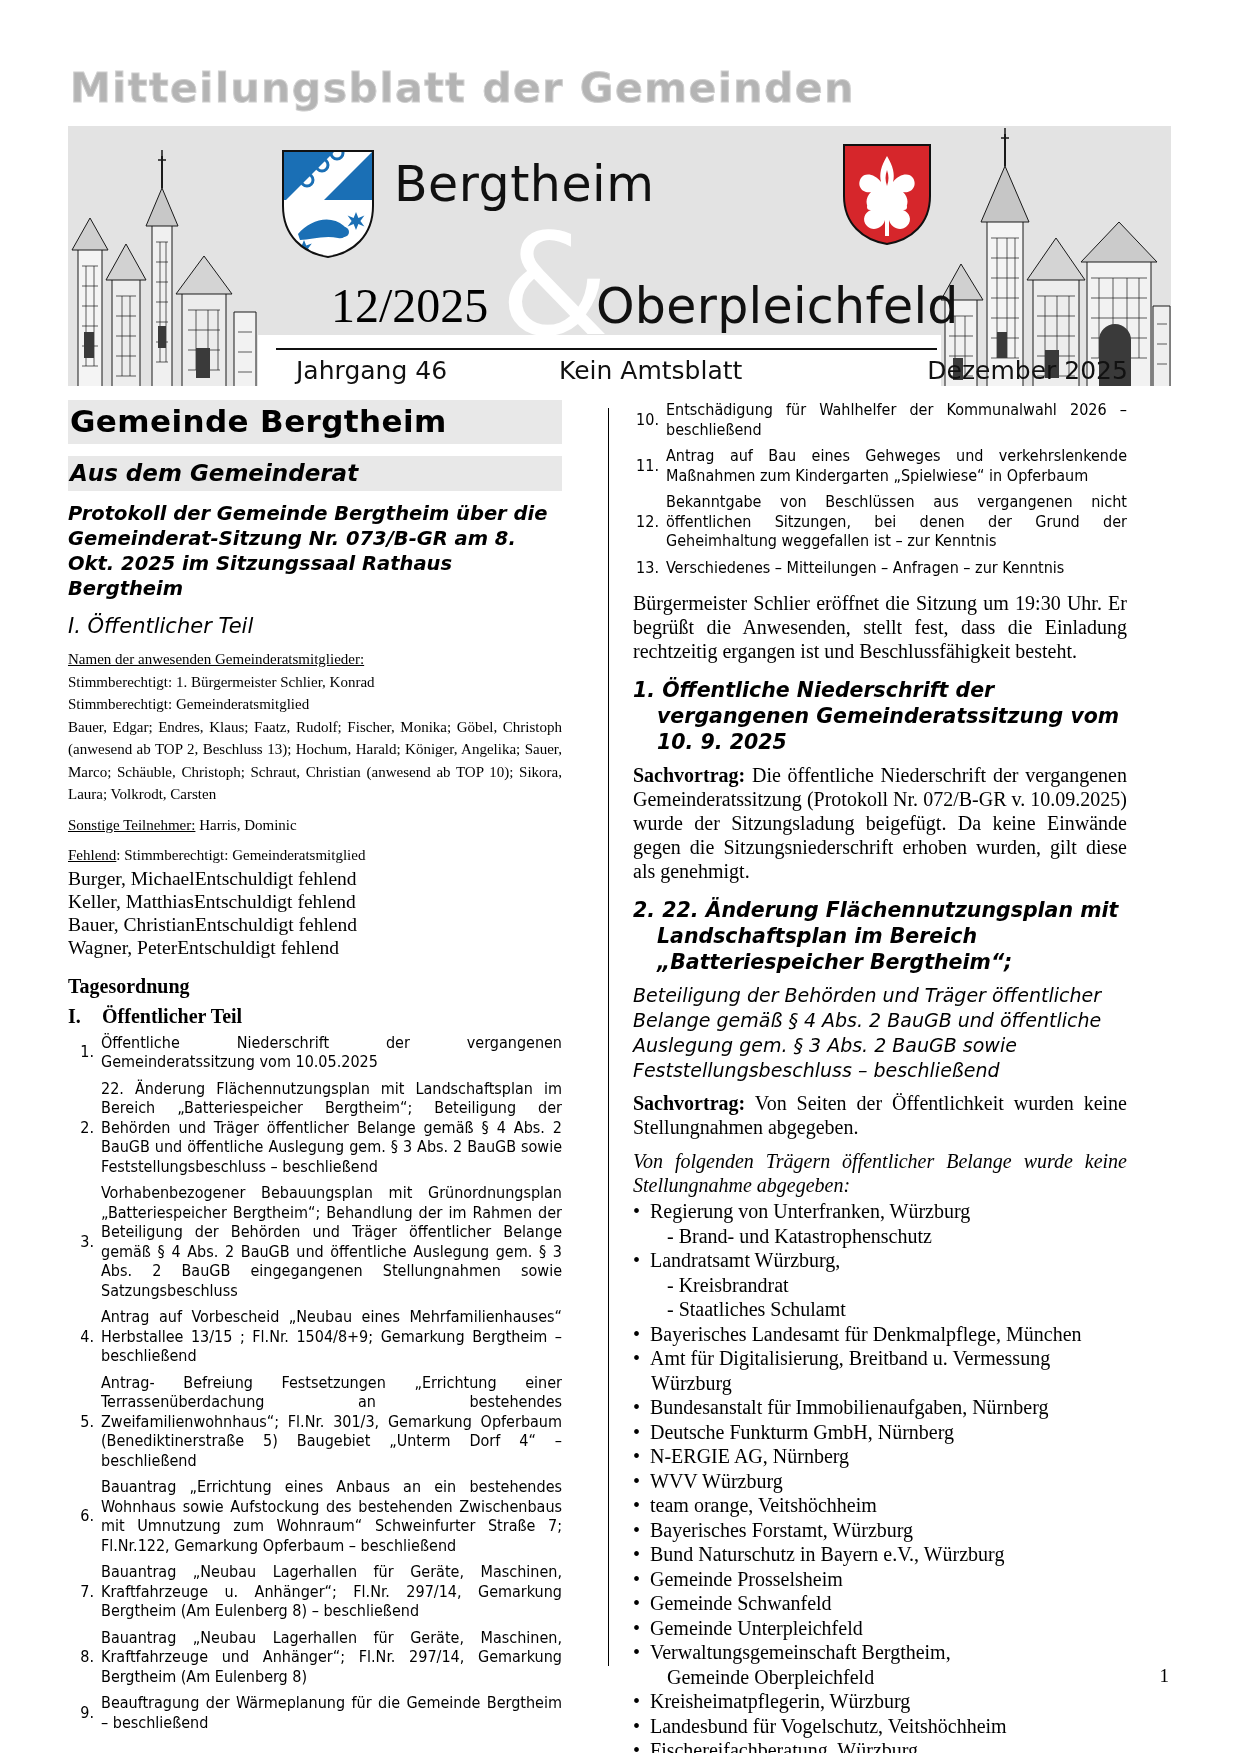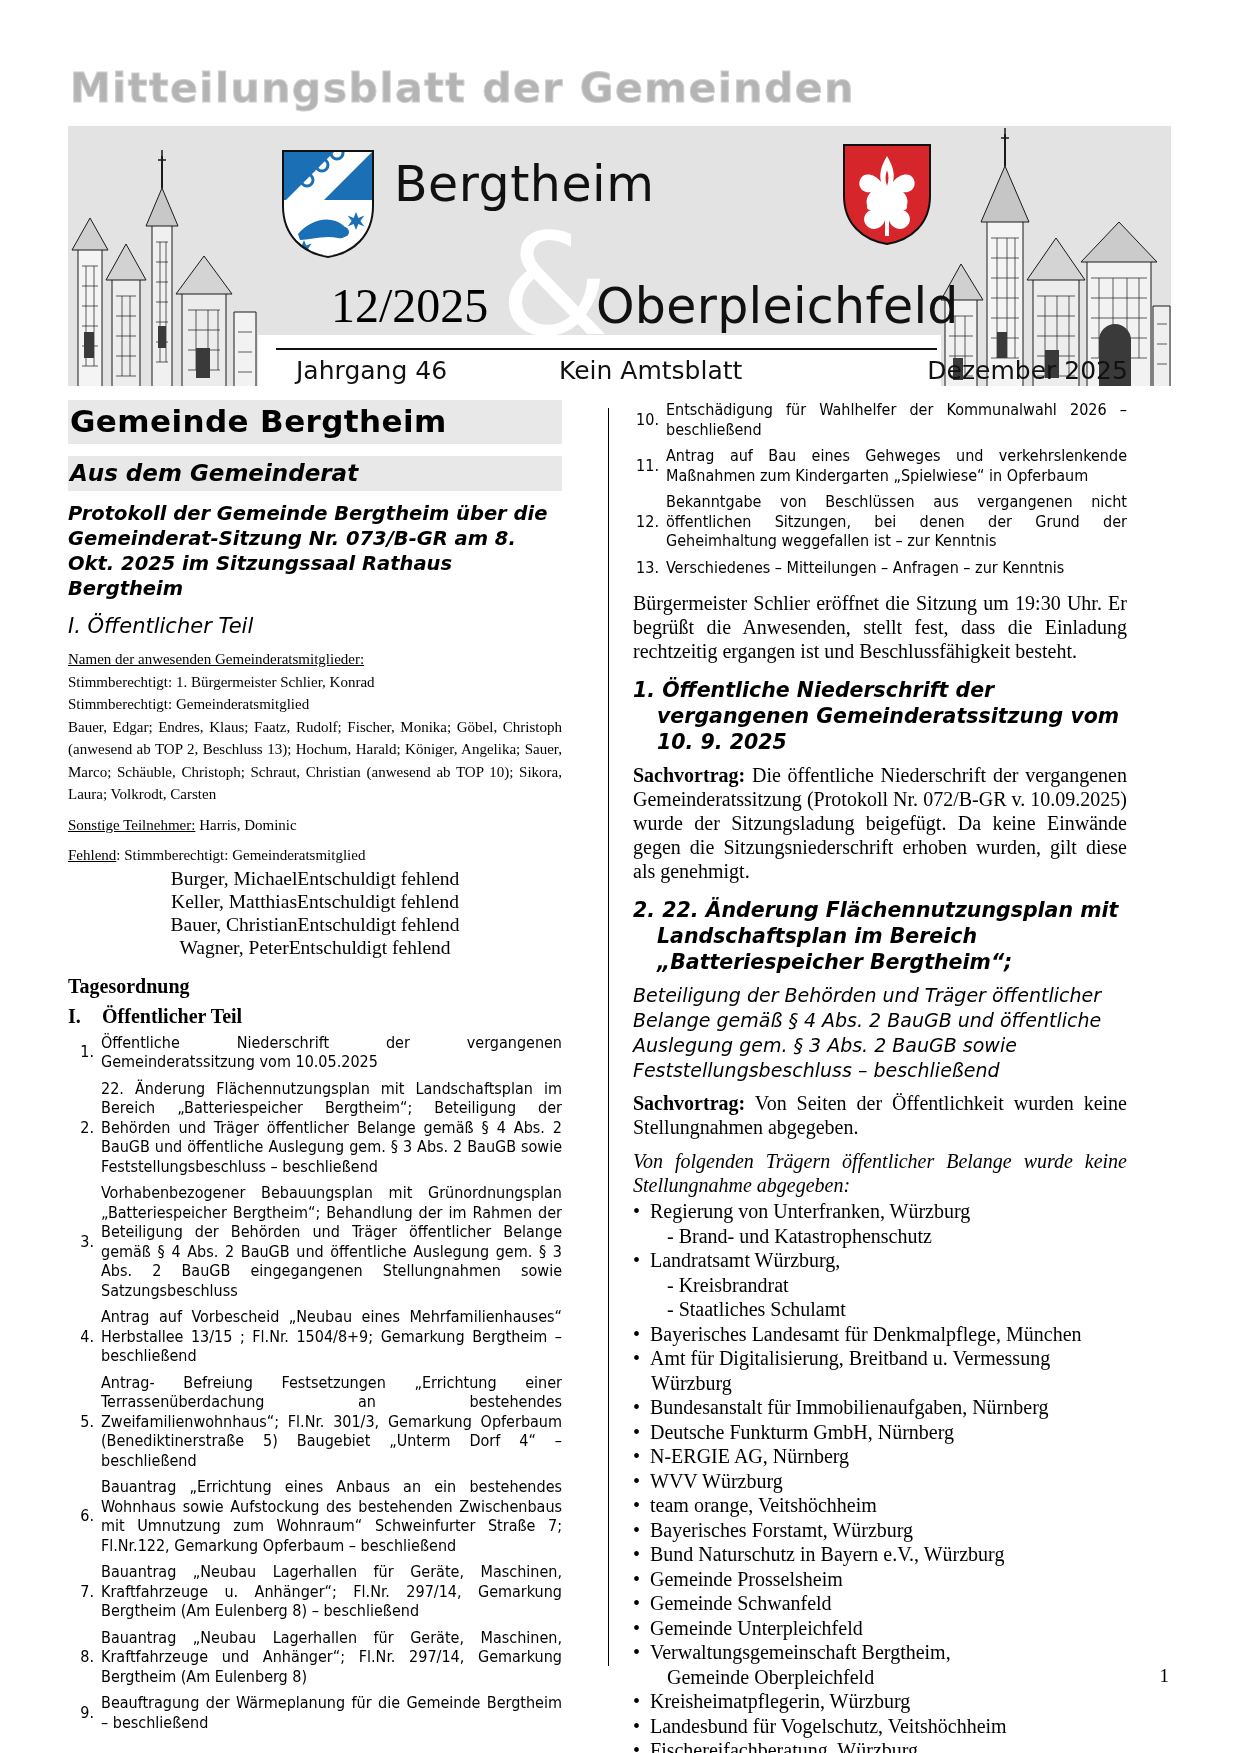--- a/index.html
+++ b/index.html
@@ -120,21 +120,21 @@
     font-size:21px;line-height:27px;
   }
   .ser{
     font-family:"Liberation Serif", serif;
     font-size:15px;line-height:22.5px;
     text-align:justify;
   }
   .ser.names{text-align:left;}
   .u{text-decoration:underline;}
   .row-absent{
-    display:flex;justify-content:center;
+    display:flex;justify-content:flex-start;
     font-family:"Liberation Serif", serif;
     font-size:19.5px;line-height:23px;
   }
   .tagesordnung{
     margin:14px 0 4px 0;
     font-family:"Liberation Serif", serif;
     font-weight:bold;font-size:20px;line-height:26px;
   }
   .top-roman{
     margin:0 0 4px 0;

